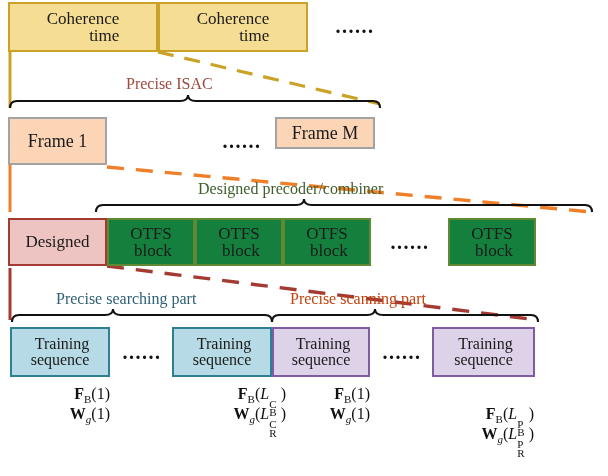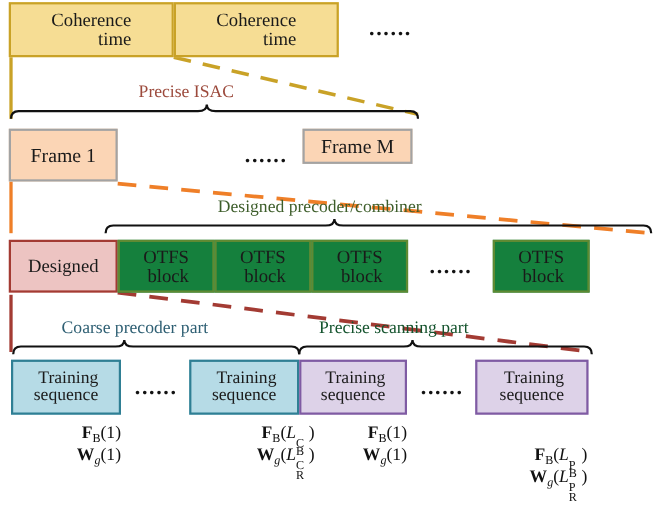--- a/index.html
+++ b/index.html
@@ -45,21 +45,21 @@
 
   .lbl{
     position:absolute;
     white-space:nowrap;
     font-size:16px;
     font-family:"Liberation Serif","DejaVu Serif",serif;
   }
   .lbl-isac{color:#9c4a3c;}
   .lbl-prec{color:#3d5d2a;}
   .lbl-coarse{color:#2e5f73;}
-  .lbl-precise{color:#14532d;}
+  .lbl-precise{color:#c2410c;}
 
   .math{
     position:absolute;
     white-space:nowrap;
     color:#111;
     font-size:16px;
     font-family:"Liberation Serif","DejaVu Serif",serif;
     text-align:right;
     line-height:1.18;
   }
@@ -148,21 +148,21 @@
     </span>
   </div>
   <div class="dots" style="left:374px;top:230px;width:72px;height:24px;">......</div>
   <div class="box otfs" style="left:448px;top:218px;width:88px;height:48px;">
     <span>
       <span class="mrow">OTFS</span>
       <span class="mrow">block</span>
     </span>
   </div>
 
-  <div class="lbl lbl-coarse" style="left:56px;top:290px;">Coarse precoder part</div>
+  <div class="lbl lbl-coarse" style="left:56px;top:290px;">Precise searching part</div>
   <div class="lbl lbl-precise" style="left:290px;top:290px;">Precise  scanning part</div>
 
   <div class="box trc" style="left:10px;top:327px;width:100px;height:50px;">
     <span>
       <span class="mrow">Training</span>
       <span class="mrow">sequence</span>
     </span>
   </div>
   <div class="dots" style="left:112px;top:340px;width:60px;height:24px;">......</div>
   <div class="box trc" style="left:172px;top:327px;width:100px;height:50px;">

